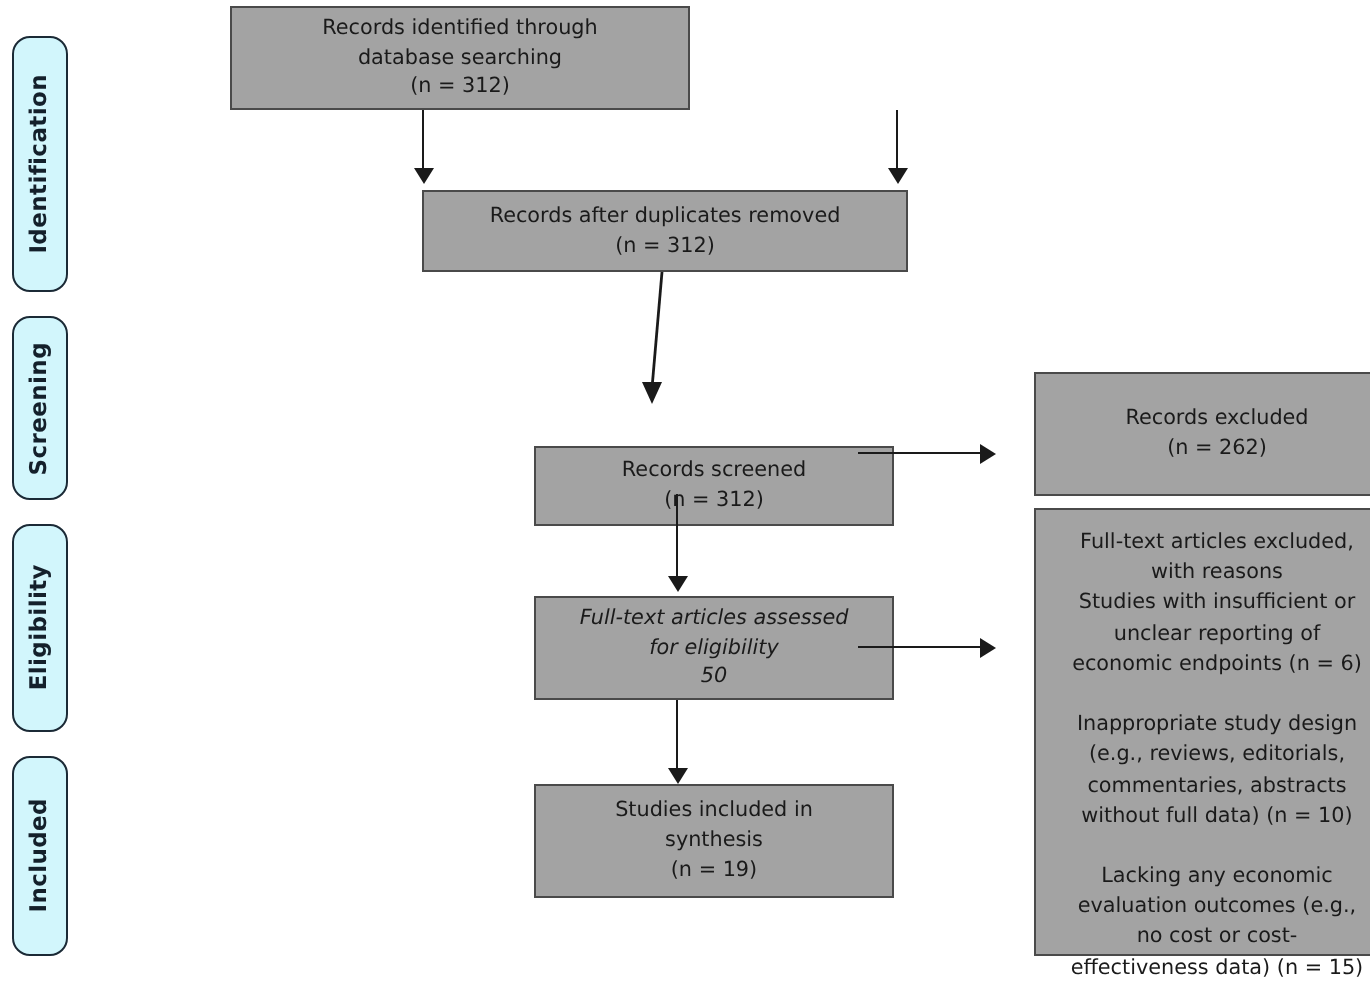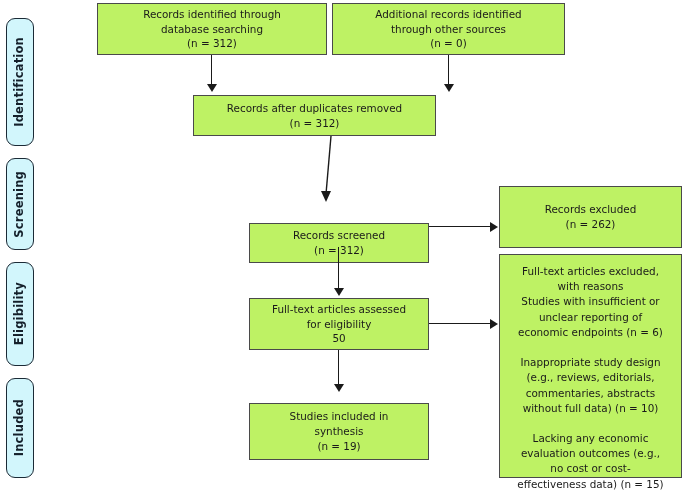--- a/index.html
+++ b/index.html
@@ -37,27 +37,28 @@
     color: #14202b;
     letter-spacing: 0.2px;
     line-height: 1;
     white-space: nowrap;
   }
 
   
   .fbox {
     position: absolute;
     box-sizing: border-box;
-    background: #bef264;
+    background: #a3a3a3;
     border: 1.4px solid #4a4a4a;
     display: flex;
     align-items: center;
     justify-content: center;
     text-align: center;
     padding: 3px 6px;
+    margin-left: 18px;
   }
   .fbox .btext {
     font-size: 10.4px;
     line-height: 1.42;
     color: #1a1a1a;
     white-space: pre-line;
   }
   .fbox.tall .btext {
     line-height: 1.46;
   }
@@ -118,25 +119,20 @@
   <div class="stage-tab" style="left:6px; top:378px; width:28px; height:100px;">
     <span class="stage-label">Included</span>
   </div>
 
   <div class="fbox" style="left:97px; top:3px; width:230px; height:52px;">
     <span class="btext">Records identified through
 database searching
 (n = 312)</span>
   </div>
 
-  <div class="fbox" style="left:332px; top:3px; width:233px; height:52px;">
-    <span class="btext">Additional records identified
-through other sources
-(n = 0)</span>
-  </div>
 
   <div class="vline" style="left:211px; top:55px; height:31px;"></div>
   <div class="arrow-down" style="left:207px; top:84px;"></div>
 
   <div class="vline" style="left:448px; top:55px; height:31px;"></div>
   <div class="arrow-down" style="left:444px; top:84px;"></div>
 
   <div class="fbox" style="left:193px; top:95px; width:243px; height:41px;">
     <span class="btext">Records after duplicates removed
 (n = 312)</span>
@@ -156,21 +152,21 @@
   <div class="arrow-right" style="left:490px; top:222px;"></div>
 
   <div class="fbox" style="left:499px; top:186px; width:183px; height:62px;">
     <span class="btext">Records excluded
 (n = 262)</span>
   </div>
 
   <div class="vline" style="left:338px; top:247px; height:44px;"></div>
   <div class="arrow-down" style="left:334px; top:288px;"></div>
 
-  <div class="fbox" style="left:249px; top:298px; width:180px; height:52px;">
+  <div class="fbox" style="left:249px; top:298px; width:180px; height:52px;font-style:italic;">
     <span class="btext">Full-text articles assessed
 for eligibility
 50</span>
   </div>
 
   <div class="hline" style="left:429px; top:323px; width:62px;"></div>
   <div class="arrow-right" style="left:490px; top:319px;"></div>
 
   <div class="fbox tall top-align" style="left:499px; top:254px; width:183px; height:224px;">
     <span class="btext">Full-text articles excluded,
@@ -186,19 +182,19 @@
 
 Lacking any economic
 evaluation outcomes (e.g.,
 no cost or cost-
 effectiveness data) (n = 15)</span>
   </div>
 
   <div class="vline" style="left:338px; top:350px; height:37px;"></div>
   <div class="arrow-down" style="left:334px; top:384px;"></div>
 
-  <div class="fbox" style="left:249px; top:403px; width:180px; height:57px;">
+  <div class="fbox" style="left:249px; top:392px; width:180px; height:57px;">
     <span class="btext">Studies included in
 synthesis
 (n = 19)</span>
   </div>
 
 </div>
 
 </body></html>

